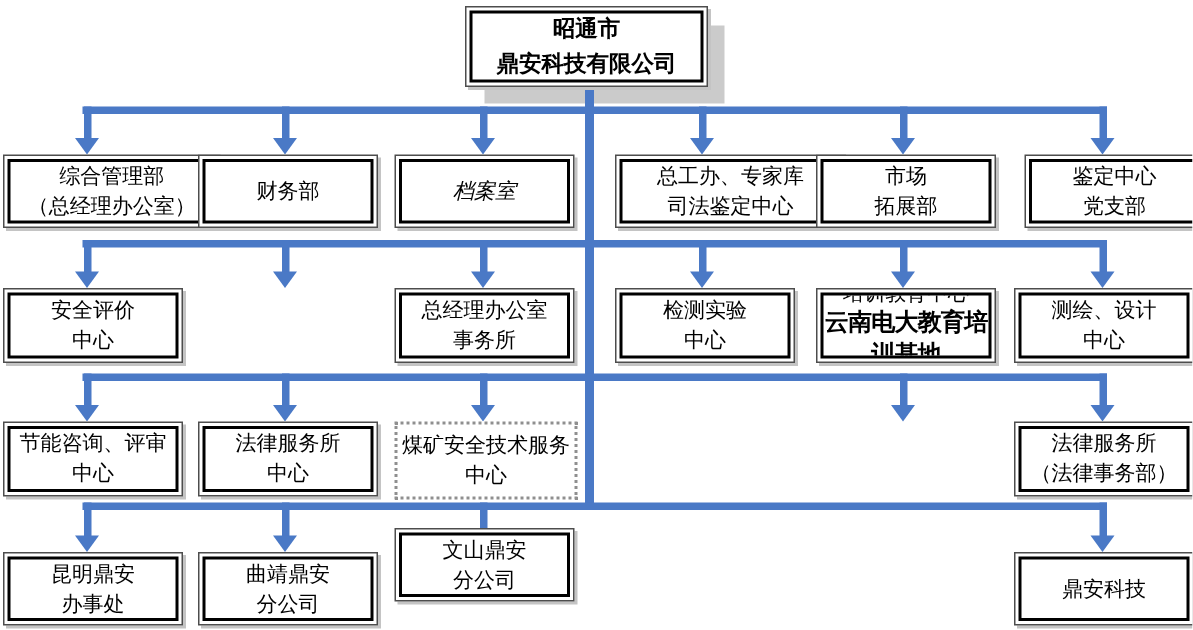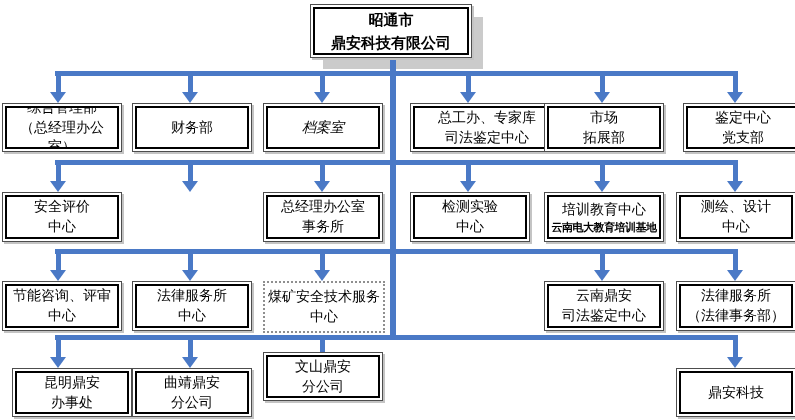--- a/index.html
+++ b/index.html
@@ -10,21 +10,21 @@
   .box{position:absolute;background:#fff;border:1px solid #4d4d4d;box-shadow:2px 2px 0 #c4c4c4;z-index:3;}
   .box .inner{
     position:absolute;left:2px;right:2px;top:2px;bottom:2px;border:2px solid #000;
     display:flex;flex-direction:column;justify-content:center;align-items:center;
     text-align:center;font-size:14px;line-height:1.42;overflow:hidden;
   }
   .box.dashed{border:2px dotted #8f8f8f;box-shadow:none;}
   .box.dashed .inner{border:none;}
   .box.root{z-index:3;}
   .box.root .inner{font-size:15px;font-weight:bold;line-height:1.55;}
-  .sub{font-size:11px;font-weight:bold;letter-spacing:-0.5px;line-height:1.3;}
+  .sub{font-size:16px;font-weight:bold;letter-spacing:-0.5px;line-height:1.3;}
   #root-shadow{position:absolute;background:#cbcbcb;z-index:1;}
   #connectors div{position:absolute;z-index:2;}
   .bline{display:block;}
 </style>
 </head>
 <body>
 
 <div id="stage">
 
   <div id="root-shadow" style="left:323px;top:17px;width:160px;height:52px;"></div>
@@ -79,21 +79,21 @@
       <div style="position: absolute; left: 727px; top: 357px; width: 0px; height: 0px; border-left: 8px solid transparent; border-right: 8px solid transparent; border-top: 11px solid rgb(74, 121, 198);"></div>
     </div>
 
   <div class="box root" style="left:310px;top:4px;width:160px;height:52px;">
     <div class="inner">
       <span class="bline">昭通市</span>
       <span class="bline">鼎安科技有限公司</span>
     </div>
   </div>
 
-  <div class="box" style="left:2px;top:103px;width:118px;height:47px;">
+  <div class="box" style="left:2px;top:103px;width:118px;height:47px;padding-left:25px;">
     <div class="inner">
       <span class="bline">综合管理部</span>
       <span class="bline">（总经理办公室）</span>
     </div>
   </div>
   <div class="box" style="left:132px;top:103px;width:118px;height:47px;">
     <div class="inner">
       <span class="bline">财务部</span>
     </div>
   </div>
@@ -163,34 +163,28 @@
       <span class="bline">法律服务所</span>
       <span class="bline">中心</span>
     </div>
   </div>
   <div class="box dashed" style="left:263px;top:281px;width:118px;height:48px;">
     <div class="inner">
       <span class="bline">煤矿安全技术服务</span>
       <span class="bline">中心</span>
     </div>
   </div>
-  <div class="box" style="left:544px;top:281px;width:118px;height:48px;">
-    <div class="inner">
-      <span class="bline">云南鼎安</span>
-      <span class="bline">司法鉴定中心</span>
-    </div>
-  </div>
   <div class="box" style="left:676px;top:281px;width:118px;height:48px;">
     <div class="inner">
       <span class="bline">法律服务所</span>
       <span class="bline">（法律事务部）</span>
     </div>
   </div>
 
-  <div class="box" style="left:12px;top:368px;width:118px;height:47px;">
+  <div class="box" style="left:2px;top:368px;width:118px;height:47px;">
     <div class="inner">
       <span class="bline">昆明鼎安</span>
       <span class="bline">办事处</span>
     </div>
   </div>
   <div class="box" style="left:132px;top:368px;width:118px;height:47px;">
     <div class="inner">
       <span class="bline">曲靖鼎安</span>
       <span class="bline">分公司</span>
     </div>

